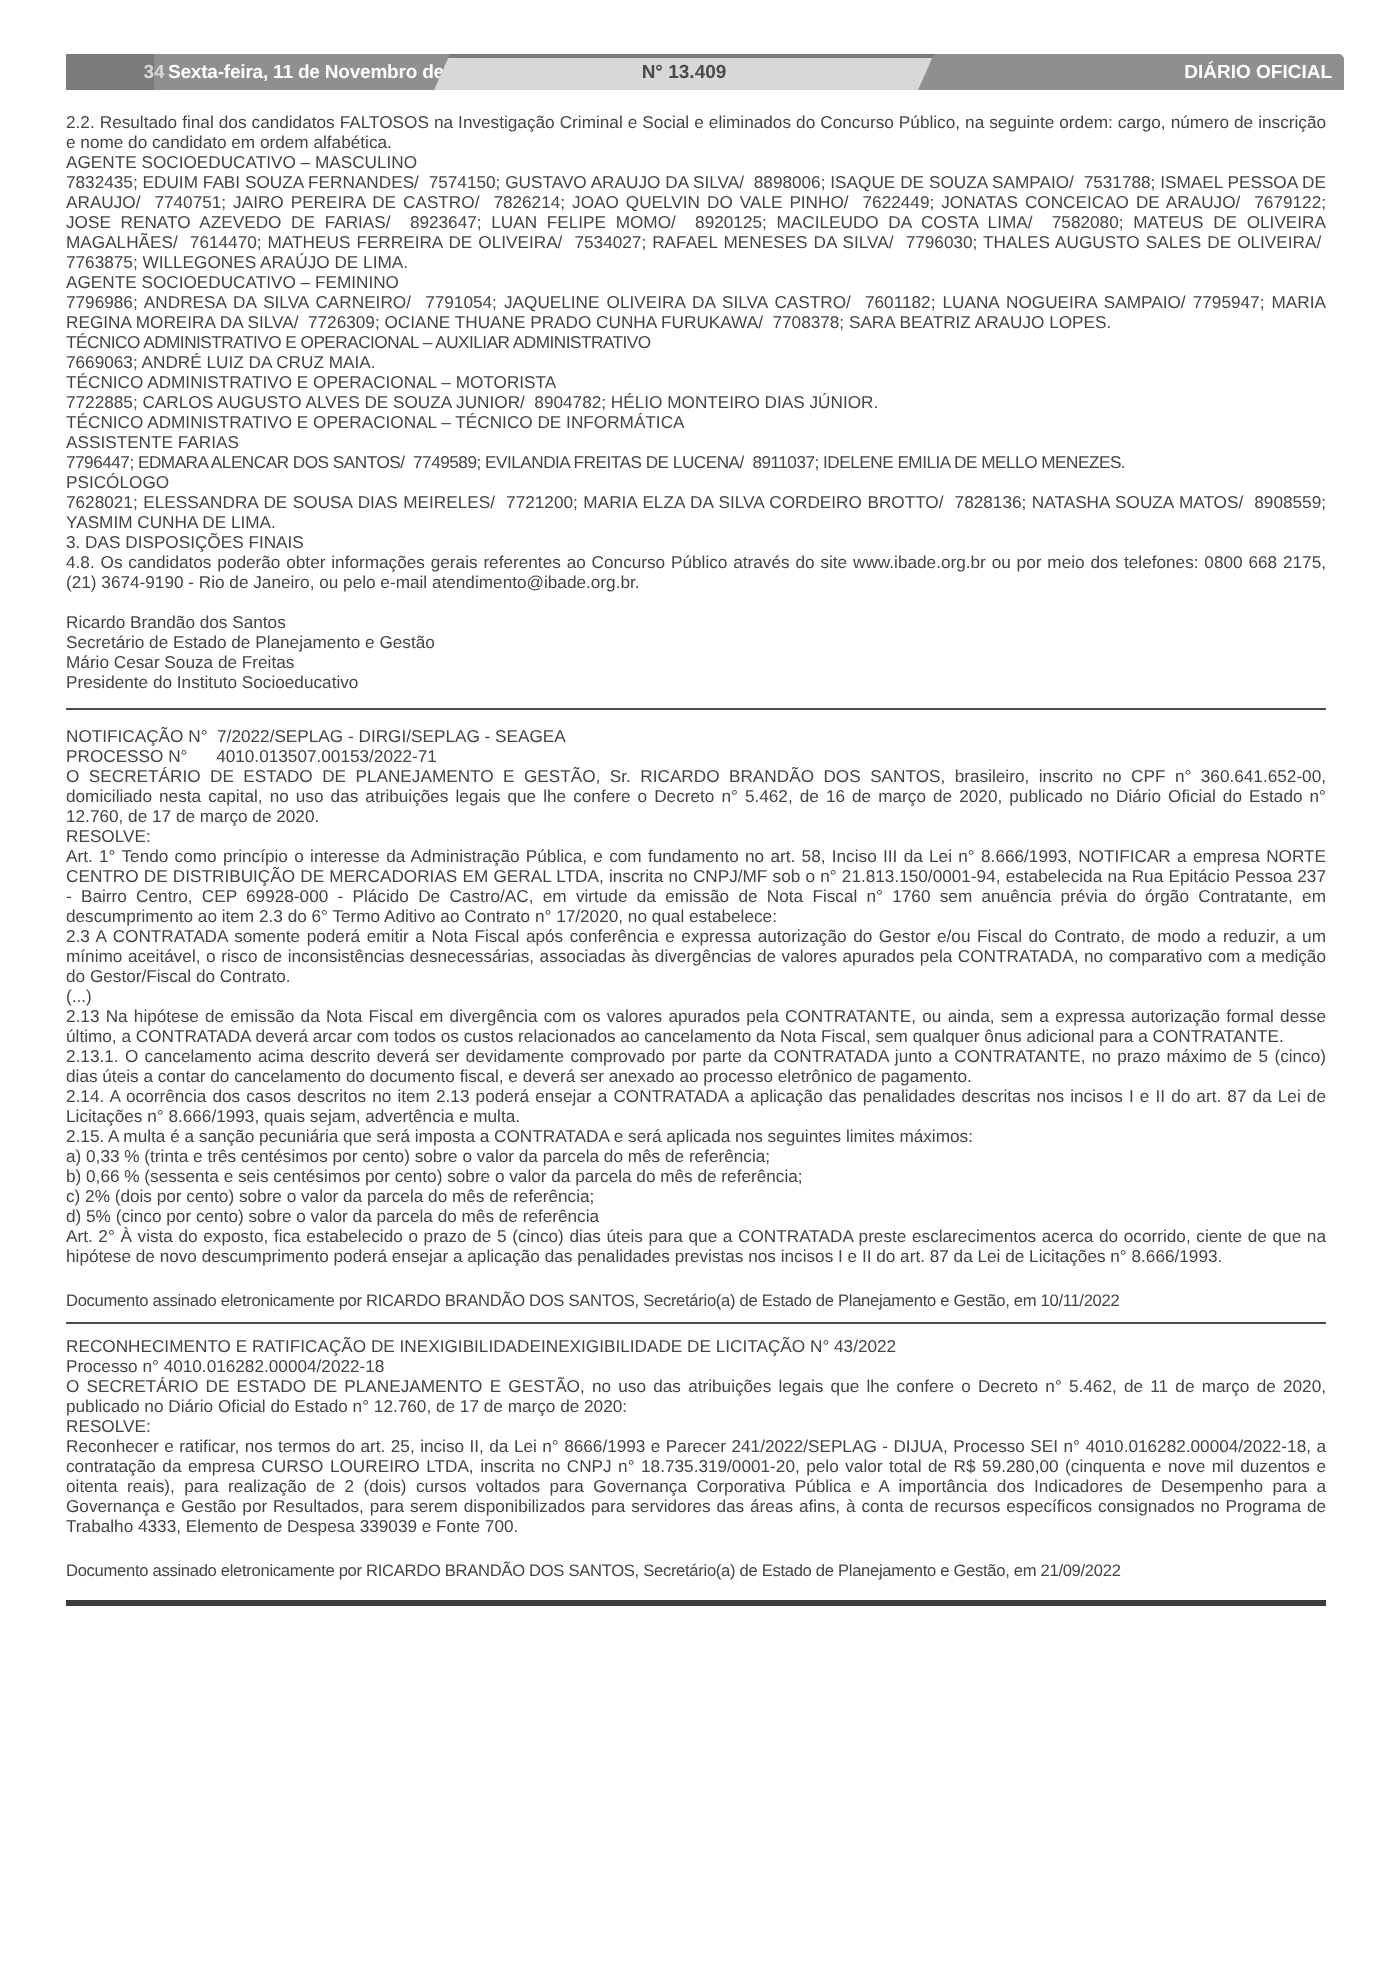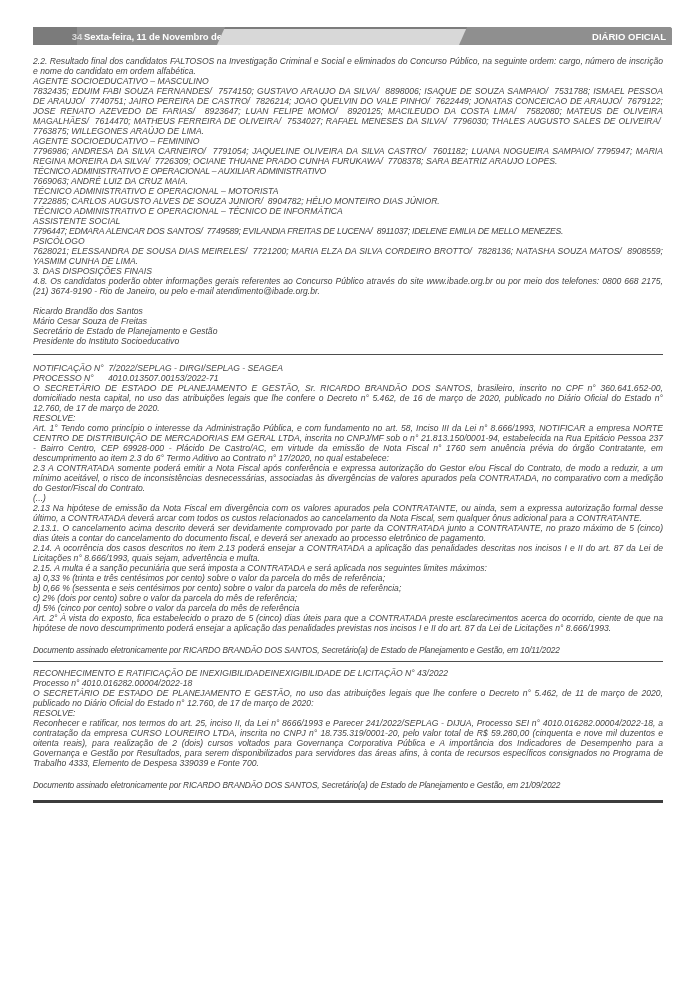--- a/index.html
+++ b/index.html
@@ -75,66 +75,68 @@
     position: absolute;
     top: 56px;
     left: 33px;
     right: 33px;
   }
   .para {
     font-size: 8.6px;
     line-height: 10px;
     text-align: justify;
     color: var(--text-color, #454545);
-    font-style: italic;
   }
   .para.condensed { letter-spacing: -0.25px; }
   .para.signed { font-size: 8.3px; letter-spacing: -0.15px; }
   .rule {
     border: none;
     border-top: 1px solid #4d4d4d;
     height: 0;
   }
   .rule.thick { border-top: 3px solid #3c3c3c; }
   .gap { width: 100%; }
 </style>
 </head>
 <body>
 
 <header class="header-bar">
   <div class="hseg hseg-left">
     <span class="pagenum">34</span>
     <span class="date">Sexta-feira, 11 de Novembro de 2022</span>
   </div>
+  <div class="hseg hseg-mid">
+    <span>N° 13.409</span>
+  </div>
   <div class="hseg hseg-right">
     <span>DIÁRIO OFICIAL</span>
   </div>
 </header>
 
 <main class="doc-body">
     <p class="para">2.2. Resultado final dos candidatos FALTOSOS na Investigação Criminal e Social e eliminados do Concurso Público, na seguinte ordem: cargo, número de inscrição e nome do candidato em ordem alfabética.</p>
     <p class="para">AGENTE SOCIOEDUCATIVO – MASCULINO</p>
     <p class="para">7832435; EDUIM FABI SOUZA FERNANDES/&nbsp; 7574150; GUSTAVO ARAUJO DA SILVA/&nbsp; 8898006; ISAQUE DE SOUZA SAMPAIO/&nbsp; 7531788; ISMAEL PESSOA DE ARAUJO/&nbsp; 7740751; JAIRO PEREIRA DE CASTRO/&nbsp; 7826214; JOAO QUELVIN DO VALE PINHO/&nbsp; 7622449; JONATAS CONCEICAO DE ARAUJO/&nbsp; 7679122; JOSE RENATO AZEVEDO DE FARIAS/&nbsp; 8923647; LUAN FELIPE MOMO/&nbsp; 8920125; MACILEUDO DA COSTA LIMA/&nbsp; 7582080; MATEUS DE OLIVEIRA MAGALHÃES/&nbsp; 7614470; MATHEUS FERREIRA DE OLIVEIRA/&nbsp; 7534027; RAFAEL MENESES DA SILVA/&nbsp; 7796030; THALES AUGUSTO SALES DE OLIVEIRA/&nbsp; 7763875; WILLEGONES ARAÚJO DE LIMA.</p>
     <p class="para">AGENTE SOCIOEDUCATIVO – FEMININO</p>
     <p class="para">7796986; ANDRESA DA SILVA CARNEIRO/&nbsp; 7791054; JAQUELINE OLIVEIRA DA SILVA CASTRO/&nbsp; 7601182; LUANA NOGUEIRA SAMPAIO/ 7795947; MARIA REGINA MOREIRA DA SILVA/&nbsp; 7726309; OCIANE THUANE PRADO CUNHA FURUKAWA/&nbsp; 7708378; SARA BEATRIZ ARAUJO LOPES.</p>
     <p class="para condensed">TÉCNICO ADMINISTRATIVO E OPERACIONAL – AUXILIAR ADMINISTRATIVO</p>
     <p class="para">7669063; ANDRÉ LUIZ DA CRUZ MAIA.</p>
     <p class="para">TÉCNICO ADMINISTRATIVO E OPERACIONAL – MOTORISTA</p>
     <p class="para">7722885; CARLOS AUGUSTO ALVES DE SOUZA JUNIOR/&nbsp; 8904782; HÉLIO MONTEIRO DIAS JÚNIOR.</p>
     <p class="para">TÉCNICO ADMINISTRATIVO E OPERACIONAL – TÉCNICO DE INFORMÁTICA</p>
-    <p class="para">ASSISTENTE SOCIAL</p>
+    <p class="para">ASSISTENTE FARIAS</p>
     <p class="para condensed">7796447; EDMARA ALENCAR DOS SANTOS/&nbsp; 7749589; EVILANDIA FREITAS DE LUCENA/&nbsp; 8911037; IDELENE EMILIA DE MELLO MENEZES.</p>
     <p class="para">PSICÓLOGO</p>
     <p class="para">7628021; ELESSANDRA DE SOUSA DIAS MEIRELES/&nbsp; 7721200; MARIA ELZA DA SILVA CORDEIRO BROTTO/&nbsp; 7828136; NATASHA SOUZA MATOS/&nbsp; 8908559; YASMIM CUNHA DE LIMA.</p>
     <p class="para">3. DAS DISPOSIÇÕES FINAIS</p>
     <p class="para">4.8. Os candidatos poderão obter informações gerais referentes ao Concurso Público através do site www.ibade.org.br ou por meio dos telefones: 0800 668 2175, (21) 3674-9190 - Rio de Janeiro, ou pelo e-mail atendimento@ibade.org.br.</p>
     <div class="gap" style="height: 10px;"></div>
     <p class="para">Ricardo Brandão dos Santos</p>
+    <p class="para">Secretário de Estado de Planejamento e Gestão</p>
     <p class="para">Mário Cesar Souza de Freitas</p>
-    <p class="para">Secretário de Estado de Planejamento e Gestão</p>
     <p class="para">Presidente do Instituto Socioeducativo</p>
     <div class="gap" style="height: 8px;"></div>
     <hr class="rule">
     <div class="gap" style="height: 8px;"></div>
     <p class="para">NOTIFICAÇÃO N°&nbsp; 7/2022/SEPLAG - DIRGI/SEPLAG - SEAGEA</p>
     <p class="para">PROCESSO N°&nbsp;&nbsp;&nbsp;&nbsp;&nbsp; 4010.013507.00153/2022-71</p>
     <p class="para">O SECRETÁRIO DE ESTADO DE PLANEJAMENTO E GESTÃO, Sr. RICARDO BRANDÃO DOS SANTOS, brasileiro, inscrito no CPF n° 360.641.652-00, domiciliado nesta capital, no uso das atribuições legais que lhe confere o Decreto n° 5.462, de 16 de março de 2020, publicado no Diário Oficial do Estado n° 12.760, de 17 de março de 2020.</p>
     <p class="para">RESOLVE:</p>
     <p class="para">Art. 1° Tendo como princípio o interesse da Administração Pública, e com fundamento no art. 58, Inciso III da Lei n° 8.666/1993, NOTIFICAR a empresa NORTE CENTRO DE DISTRIBUIÇÃO DE MERCADORIAS EM GERAL LTDA, inscrita no CNPJ/MF sob o n° 21.813.150/0001-94, estabelecida na Rua Epitácio Pessoa 237 - Bairro Centro, CEP 69928-000 - Plácido De Castro/AC, em virtude da emissão de Nota Fiscal n° 1760 sem anuência prévia do órgão Contratante, em descumprimento ao item 2.3 do 6° Termo Aditivo ao Contrato n° 17/2020, no qual estabelece:</p>
     <p class="para">2.3 A CONTRATADA somente poderá emitir a Nota Fiscal após conferência e expressa autorização do Gestor e/ou Fiscal do Contrato, de modo a reduzir, a um mínimo aceitável, o risco de inconsistências desnecessárias, associadas às divergências de valores apurados pela CONTRATADA, no comparativo com a medição do Gestor/Fiscal do Contrato.</p>

